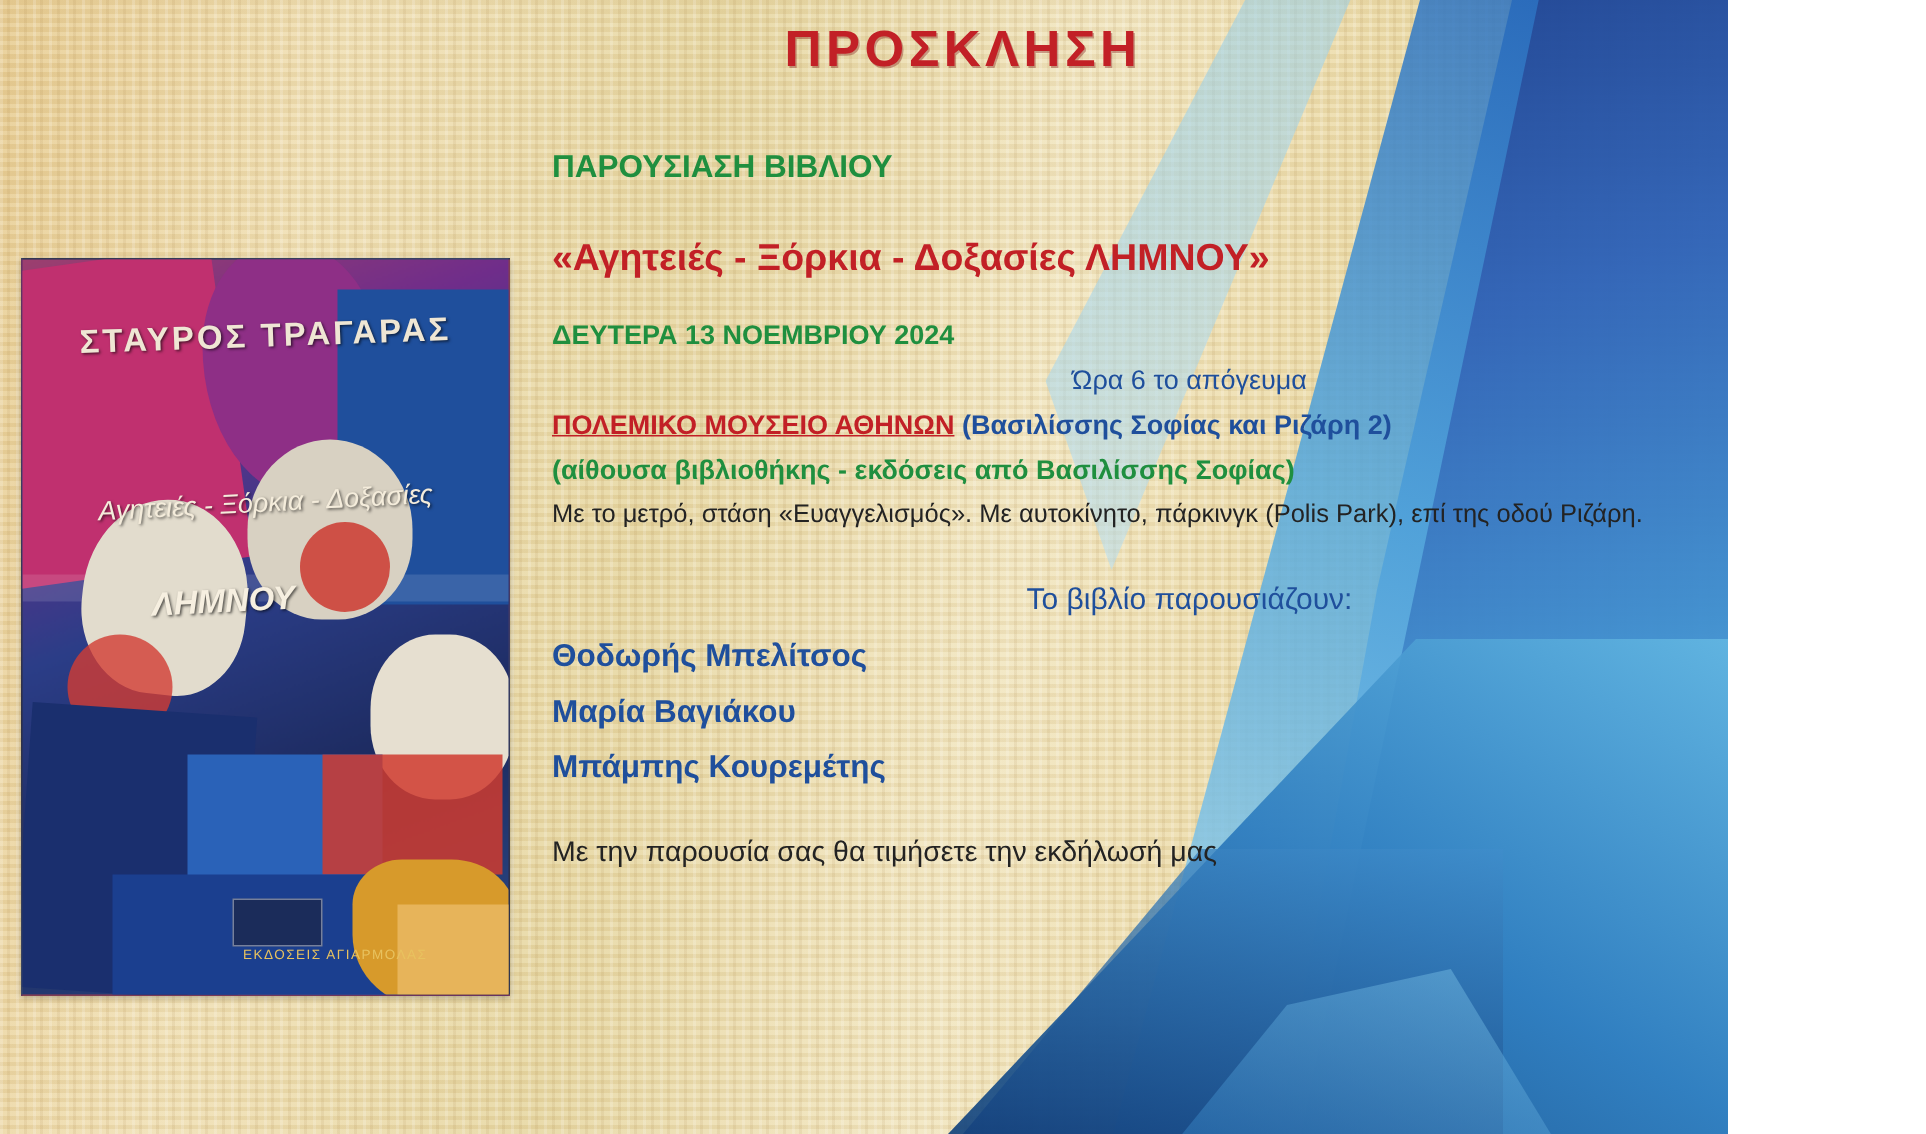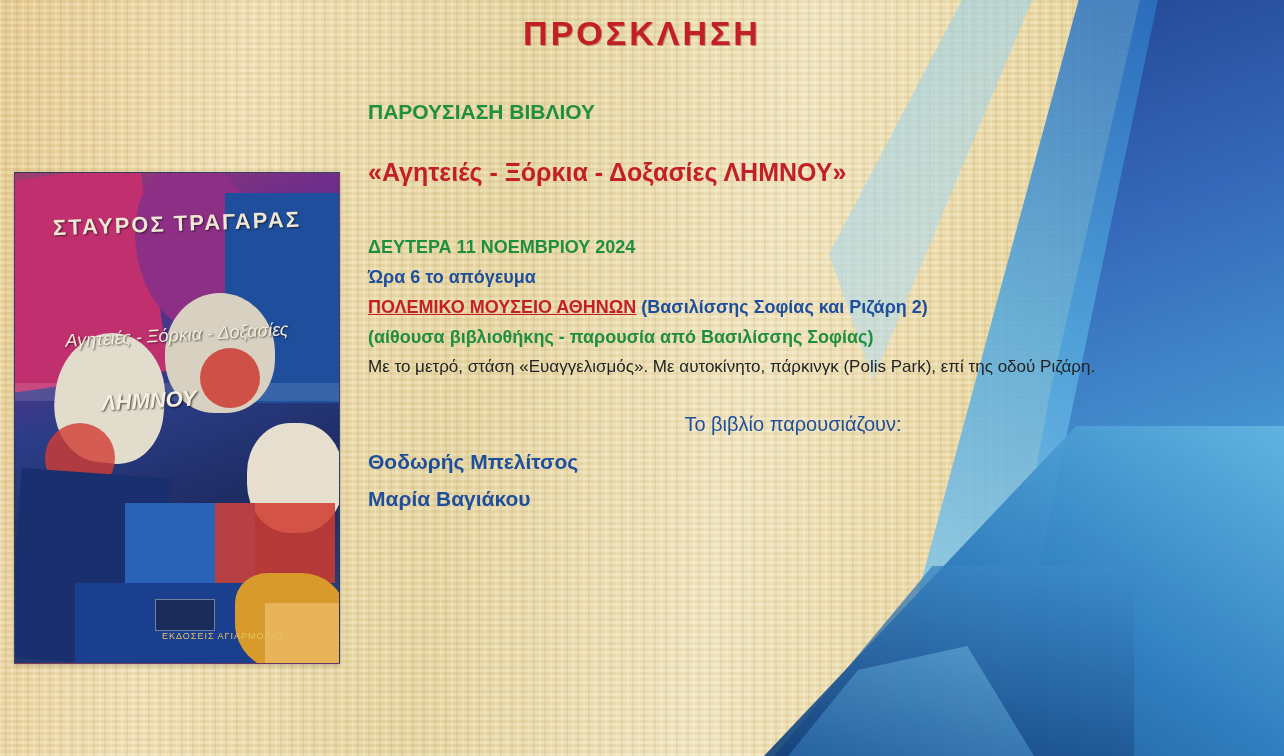--- a/index.html
+++ b/index.html
@@ -8,21 +8,21 @@
   }
   body {
     width: 1284px;
     height: 756px;
     overflow: hidden;
     font-family: "Liberation Sans", sans-serif;
   }
 
   #poster {
     position: relative;
-    width: 1284px;
+    width: 1152px;
     height: 756px;
     background-color: #ead9a8;
     background-image:
       repeating-linear-gradient(90deg, rgba(255,255,255,0.18) 0px, rgba(255,255,255,0.18) 2px, rgba(0,0,0,0.0) 2px, rgba(0,0,0,0.0) 5px, rgba(160,120,60,0.10) 5px, rgba(160,120,60,0.10) 7px, rgba(0,0,0,0) 7px, rgba(0,0,0,0) 11px),
       repeating-linear-gradient(0deg, rgba(255,255,255,0.10) 0px, rgba(255,255,255,0.10) 3px, rgba(150,110,50,0.07) 3px, rgba(150,110,50,0.07) 6px),
       linear-gradient(100deg, #e8cd93 0%, #f0e0b4 18%, #e7d7a2 38%, #f2e6c0 58%, #e9d79f 78%, #f1e3b6 100%);
     overflow: hidden;
   }
 
   
@@ -207,33 +207,34 @@
     font-size: 22px;
     color: #6a2d8f;
     font-weight: bold;
     letter-spacing: 1px;
     margin-bottom: 14px;
   }
   #book-title-line {
     font-size: 25px;
     color: #c22026;
     font-weight: bold;
-    margin-bottom: 50px;
+    margin-bottom: 26px;
   }
   #date-line {
     font-size: 18px;
     color: #1f8f3f;
     font-weight: bold;
     margin-bottom: 9px;
   }
   #time-line {
     font-size: 18px;
     color: #1f4f9c;
-    font-weight: bold;
+    font-weight: normal;
     margin-bottom: 9px;
+    text-align: center;
   }
   #venue-line {
     font-size: 18px;
     font-weight: bold;
     margin-bottom: 9px;
   }
   #venue-line .venue-name { color: #c22026; text-decoration: underline; }
   #venue-line .venue-address { color: #1f4f9c; }
   #hall-line {
     font-size: 18px;
@@ -306,32 +307,34 @@
   </div>
 
   <div id="content">
 
 
     <p class="line" id="presentation-line">ΠΑΡΟΥΣΙΑΣΗ ΒΙΒΛΙΟΥ</p>
 
 
     <p class="line" id="book-title-line">«Αγητειές - Ξόρκια - Δοξασίες ΛΗΜΝΟΥ»</p>
 
-    <p class="line" id="date-line">ΔΕΥΤΕΡΑ 11 ΝΟΕΜΒΡΙΟΥ 2024</p>
+    <p class="line" id="date-line">ΔΕΥΤΕΡΑ 13 ΝΟΕΜΒΡΙΟΥ 2024</p>
 
     <p class="line" id="time-line">Ώρα 6 το απόγευμα</p>
 
     <p class="line" id="venue-line">
       <span class="venue-name">ΠΟΛΕΜΙΚΟ ΜΟΥΣΕΙΟ ΑΘΗΝΩΝ</span>
       <span class="venue-address">(Βασιλίσσης Σοφίας και Ριζάρη 2)</span>
     </p>
 
-    <p class="line" id="hall-line">(αίθουσα βιβλιοθήκης - παρουσία από Βασιλίσσης Σοφίας)</p>
+    <p class="line" id="hall-line">(αίθουσα βιβλιοθήκης - εκδόσεις από Βασιλίσσης Σοφίας)</p>
 
     <p class="line" id="transport-line"> Με το μετρό, στάση «Ευαγγελισμός». Με αυτοκίνητο, πάρκινγκ (Polis Park), επί της οδού Ριζάρη.</p>
 
     <p class="line" id="presenters-heading">Το βιβλίο παρουσιάζουν:</p>
 
     <p class="line presenter-name">Θοδωρής Μπελίτσος</p>
     <p class="line presenter-name">Μαρία Βαγιάκου</p>
-
+    <p class="line presenter-name">Μπάμπης Κουρεμέτης</p>
+
+    <p class="line" id="closing-line">Με την παρουσία σας θα τιμήσετε την εκδήλωσή μας</p>
   </div>
 </div>
 
 </body></html>

